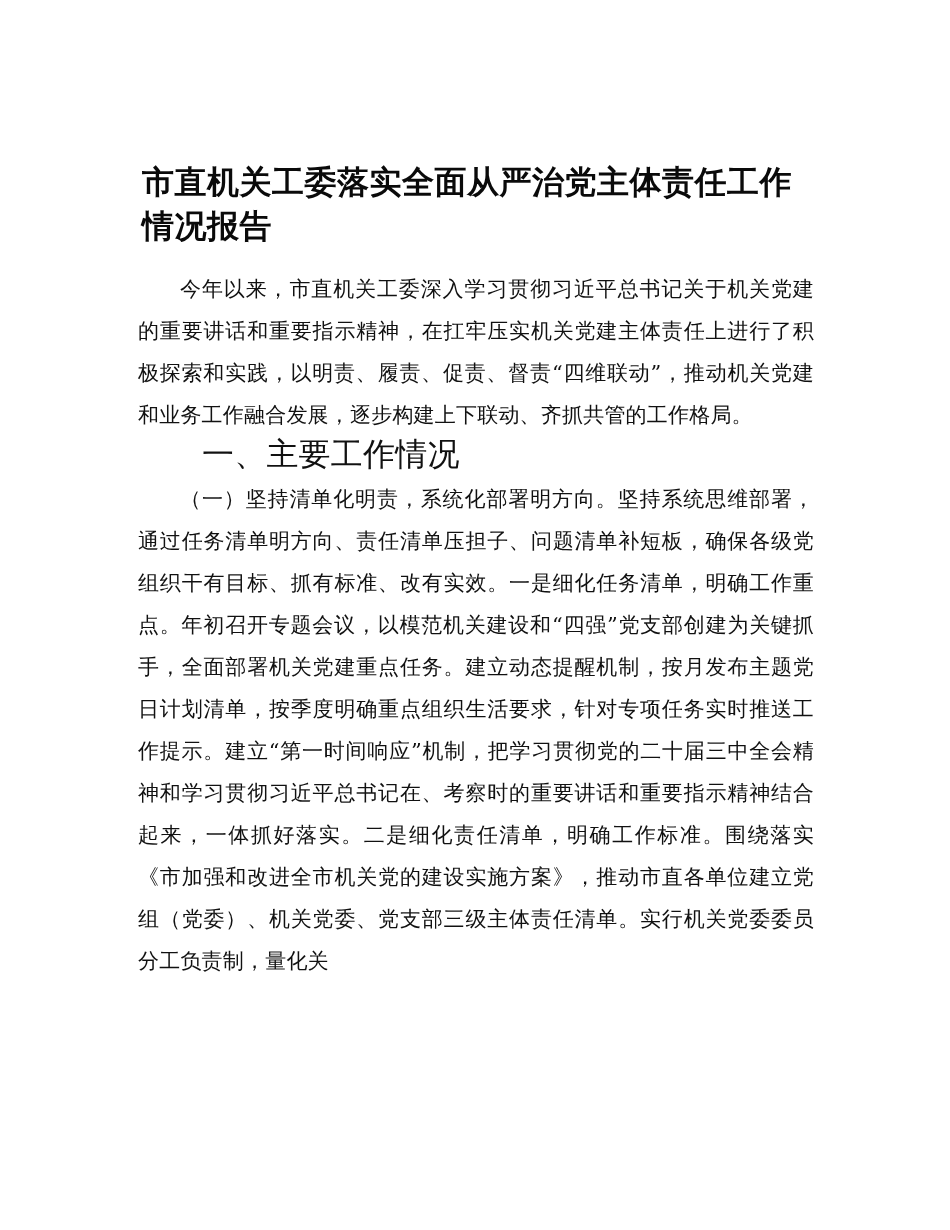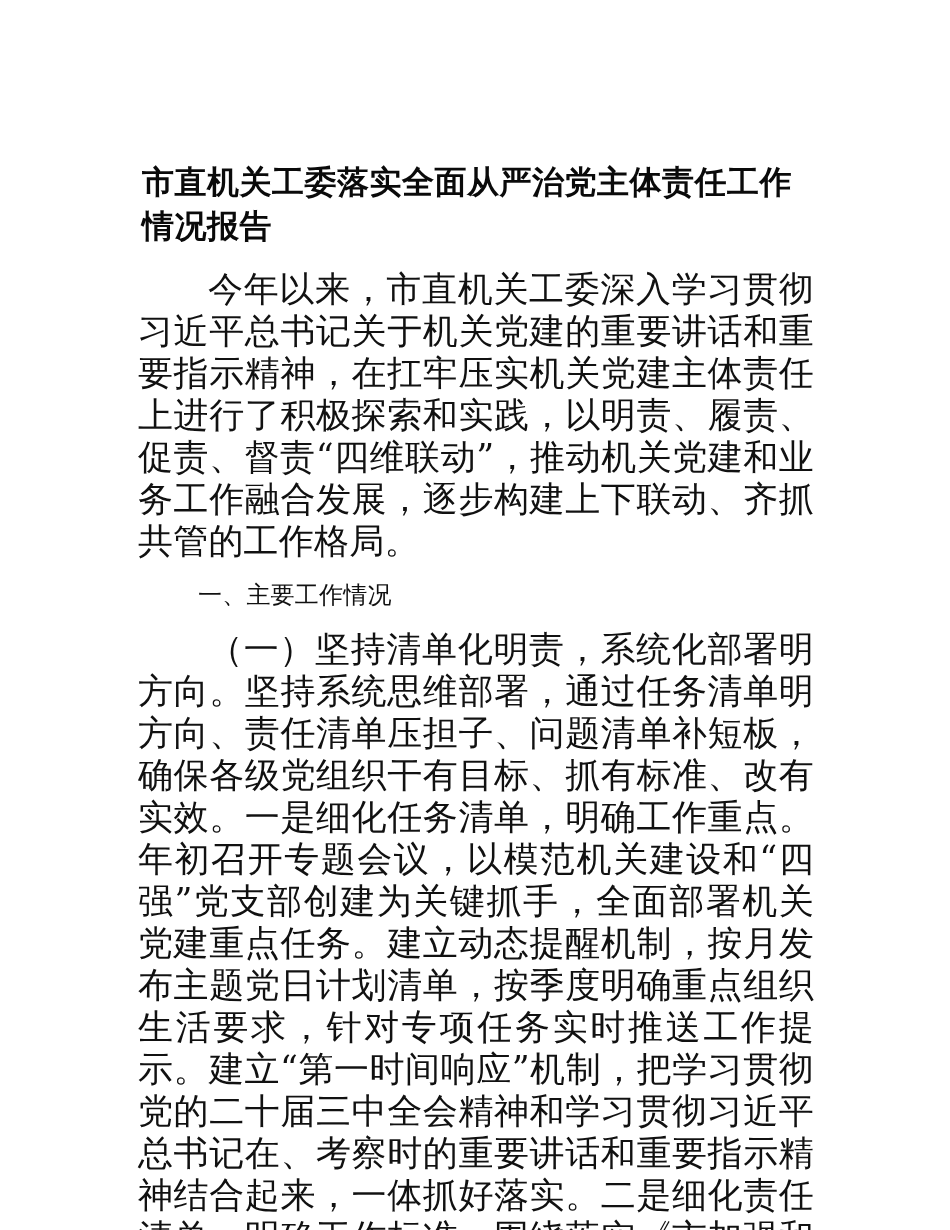--- a/index.html
+++ b/index.html
@@ -40,37 +40,37 @@
     line-height: 44px;
     text-align: left;
     letter-spacing: 0.5px;
     color: #0a0a0a;
     margin: 0 0 20px 0;
     padding: 0 4px;
   }
 
   .para {
     font-family: "DejaVu Serif", "Liberation Serif", serif;
-    font-size: 35px;
+    font-size: 21px;
     line-height: 42px;
     text-align: justify;
     text-justify: inter-ideograph;
     text-indent: 2em;
     margin: 0;
     color: #111111;
     letter-spacing: 0.2px;
     word-break: break-all;
   }
 
   .heading-num {
-    font-family: Liberation Sans, sans-serif;
-    font-size: 24px;
+    font-family: Liberation Mono, monospace;
+    font-size: 32px;
     line-height: 42px;
     text-indent: 2em;
-    margin: 12px;
+    margin: 0;
     color: #111111;
     letter-spacing: 0.2px;
   }
 </style>
 </head>
 <body>
 
 <div class="page">
   <div class="doc-body">
 

